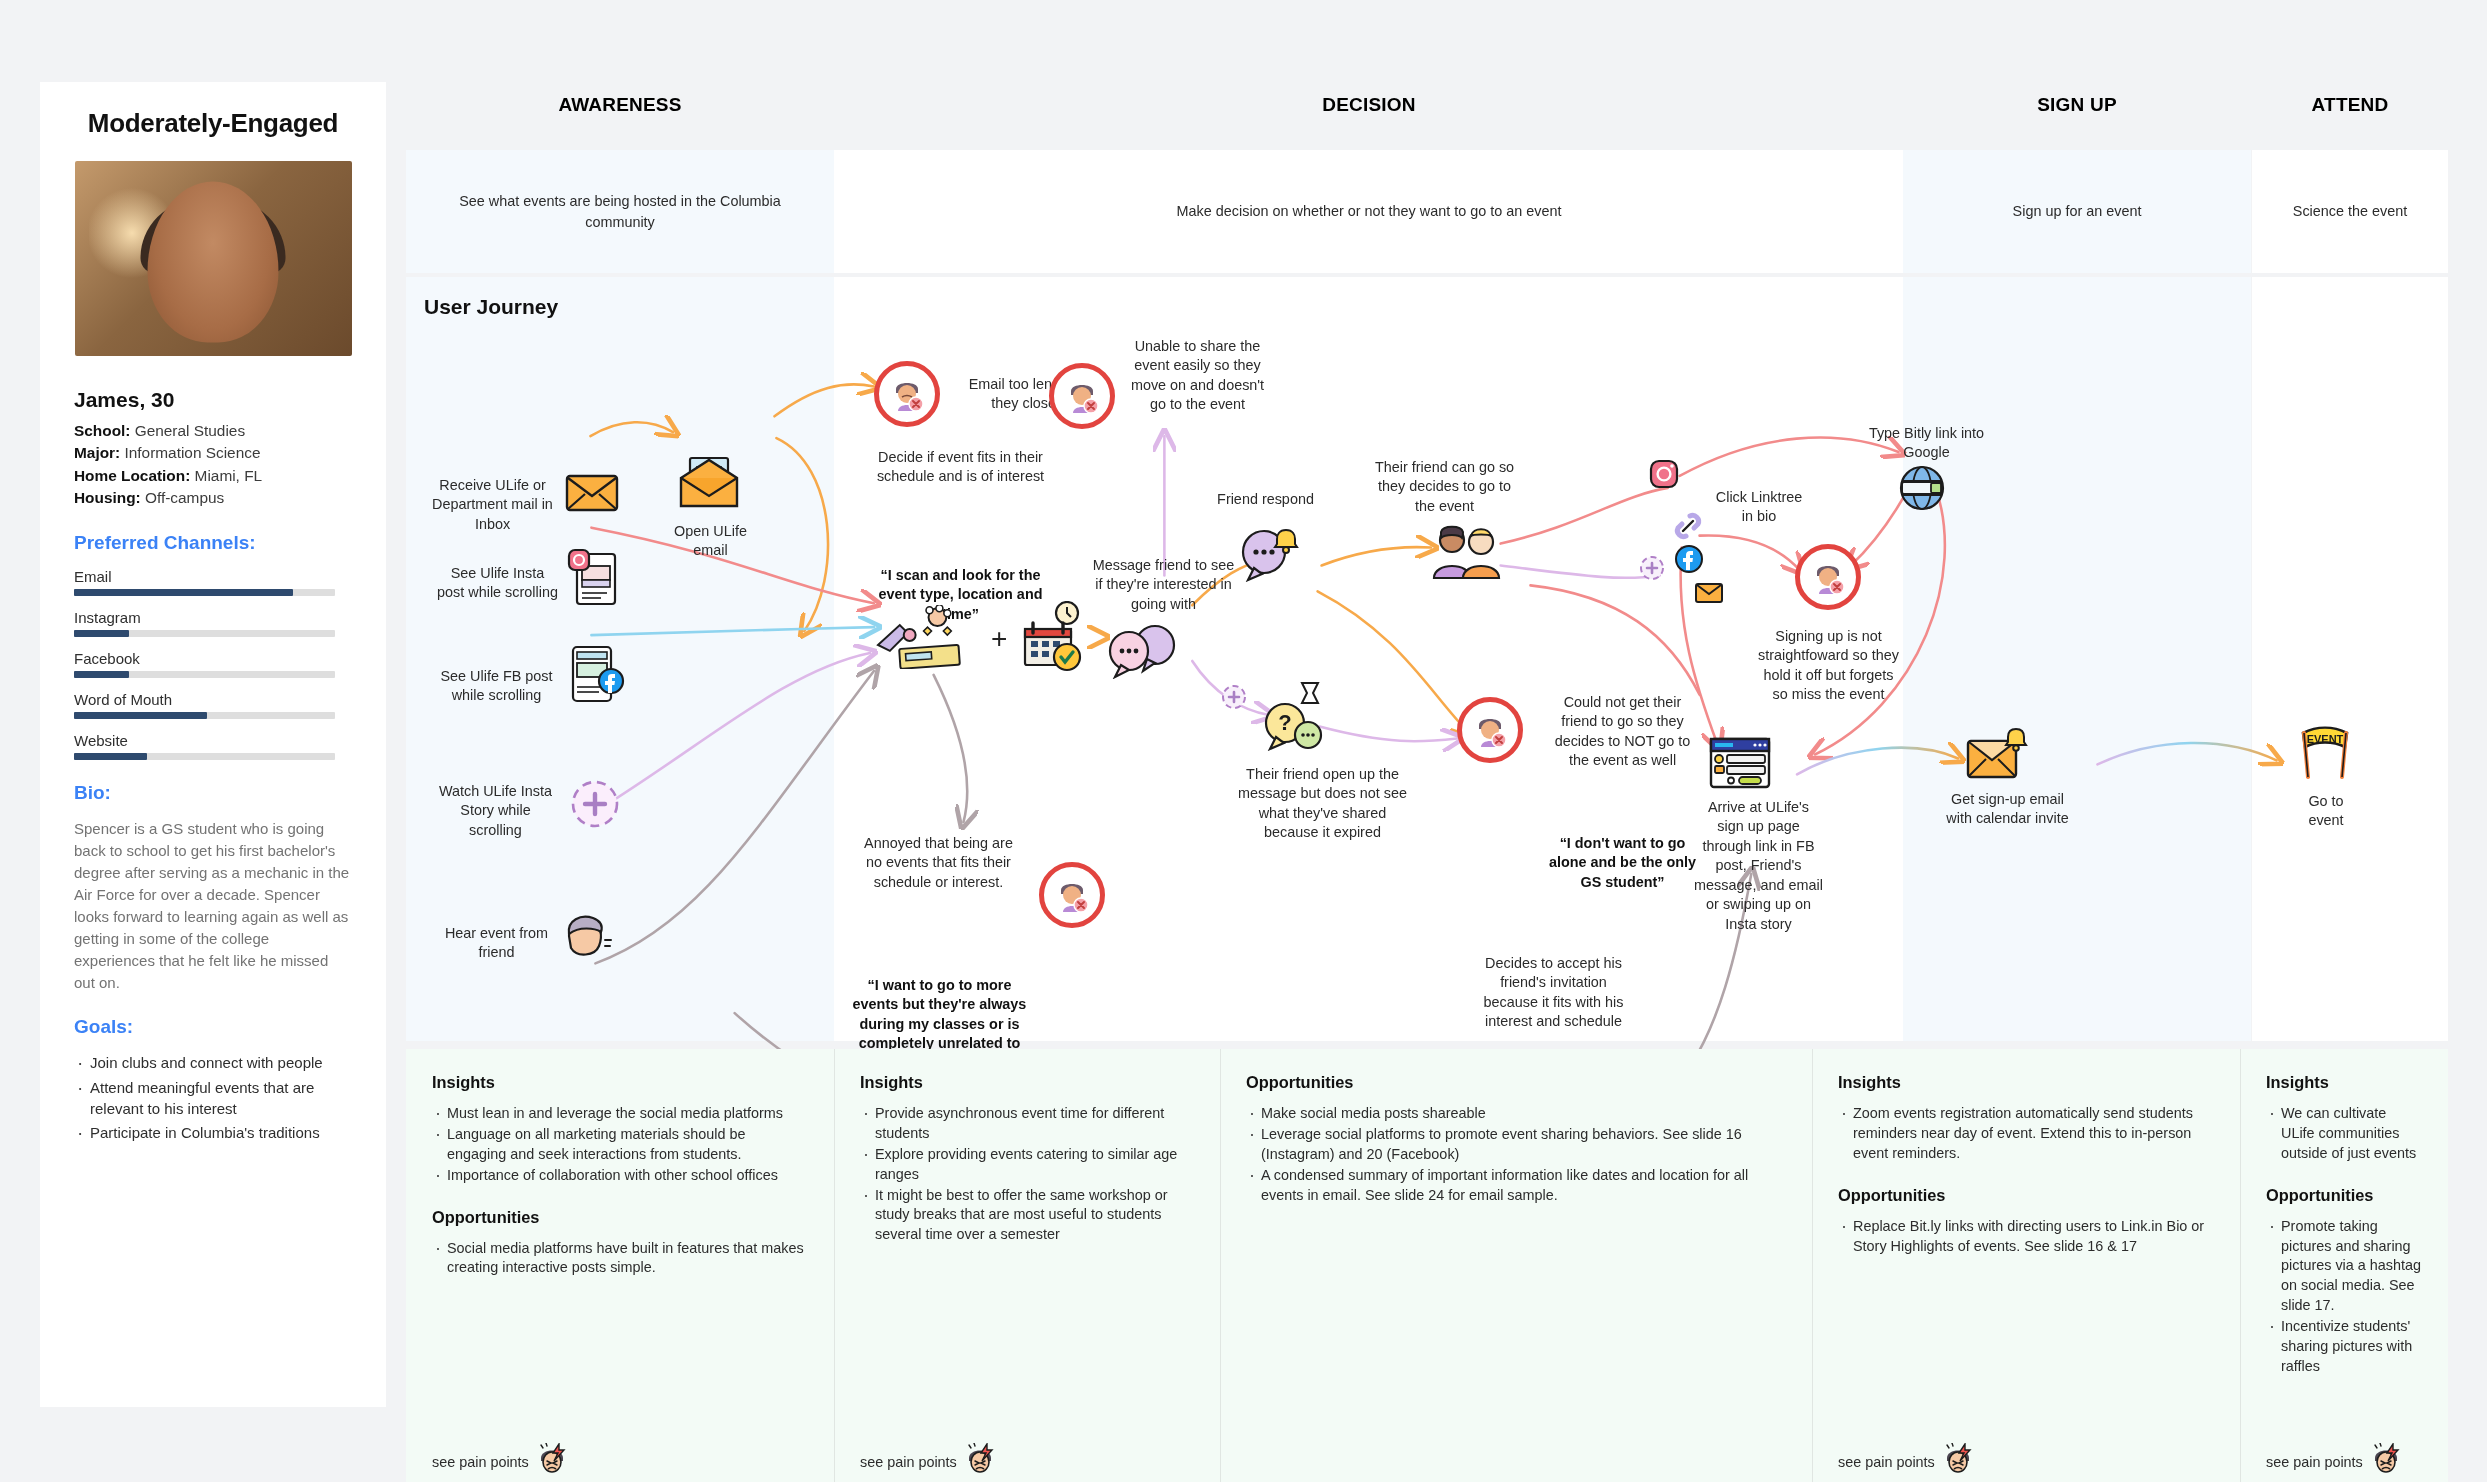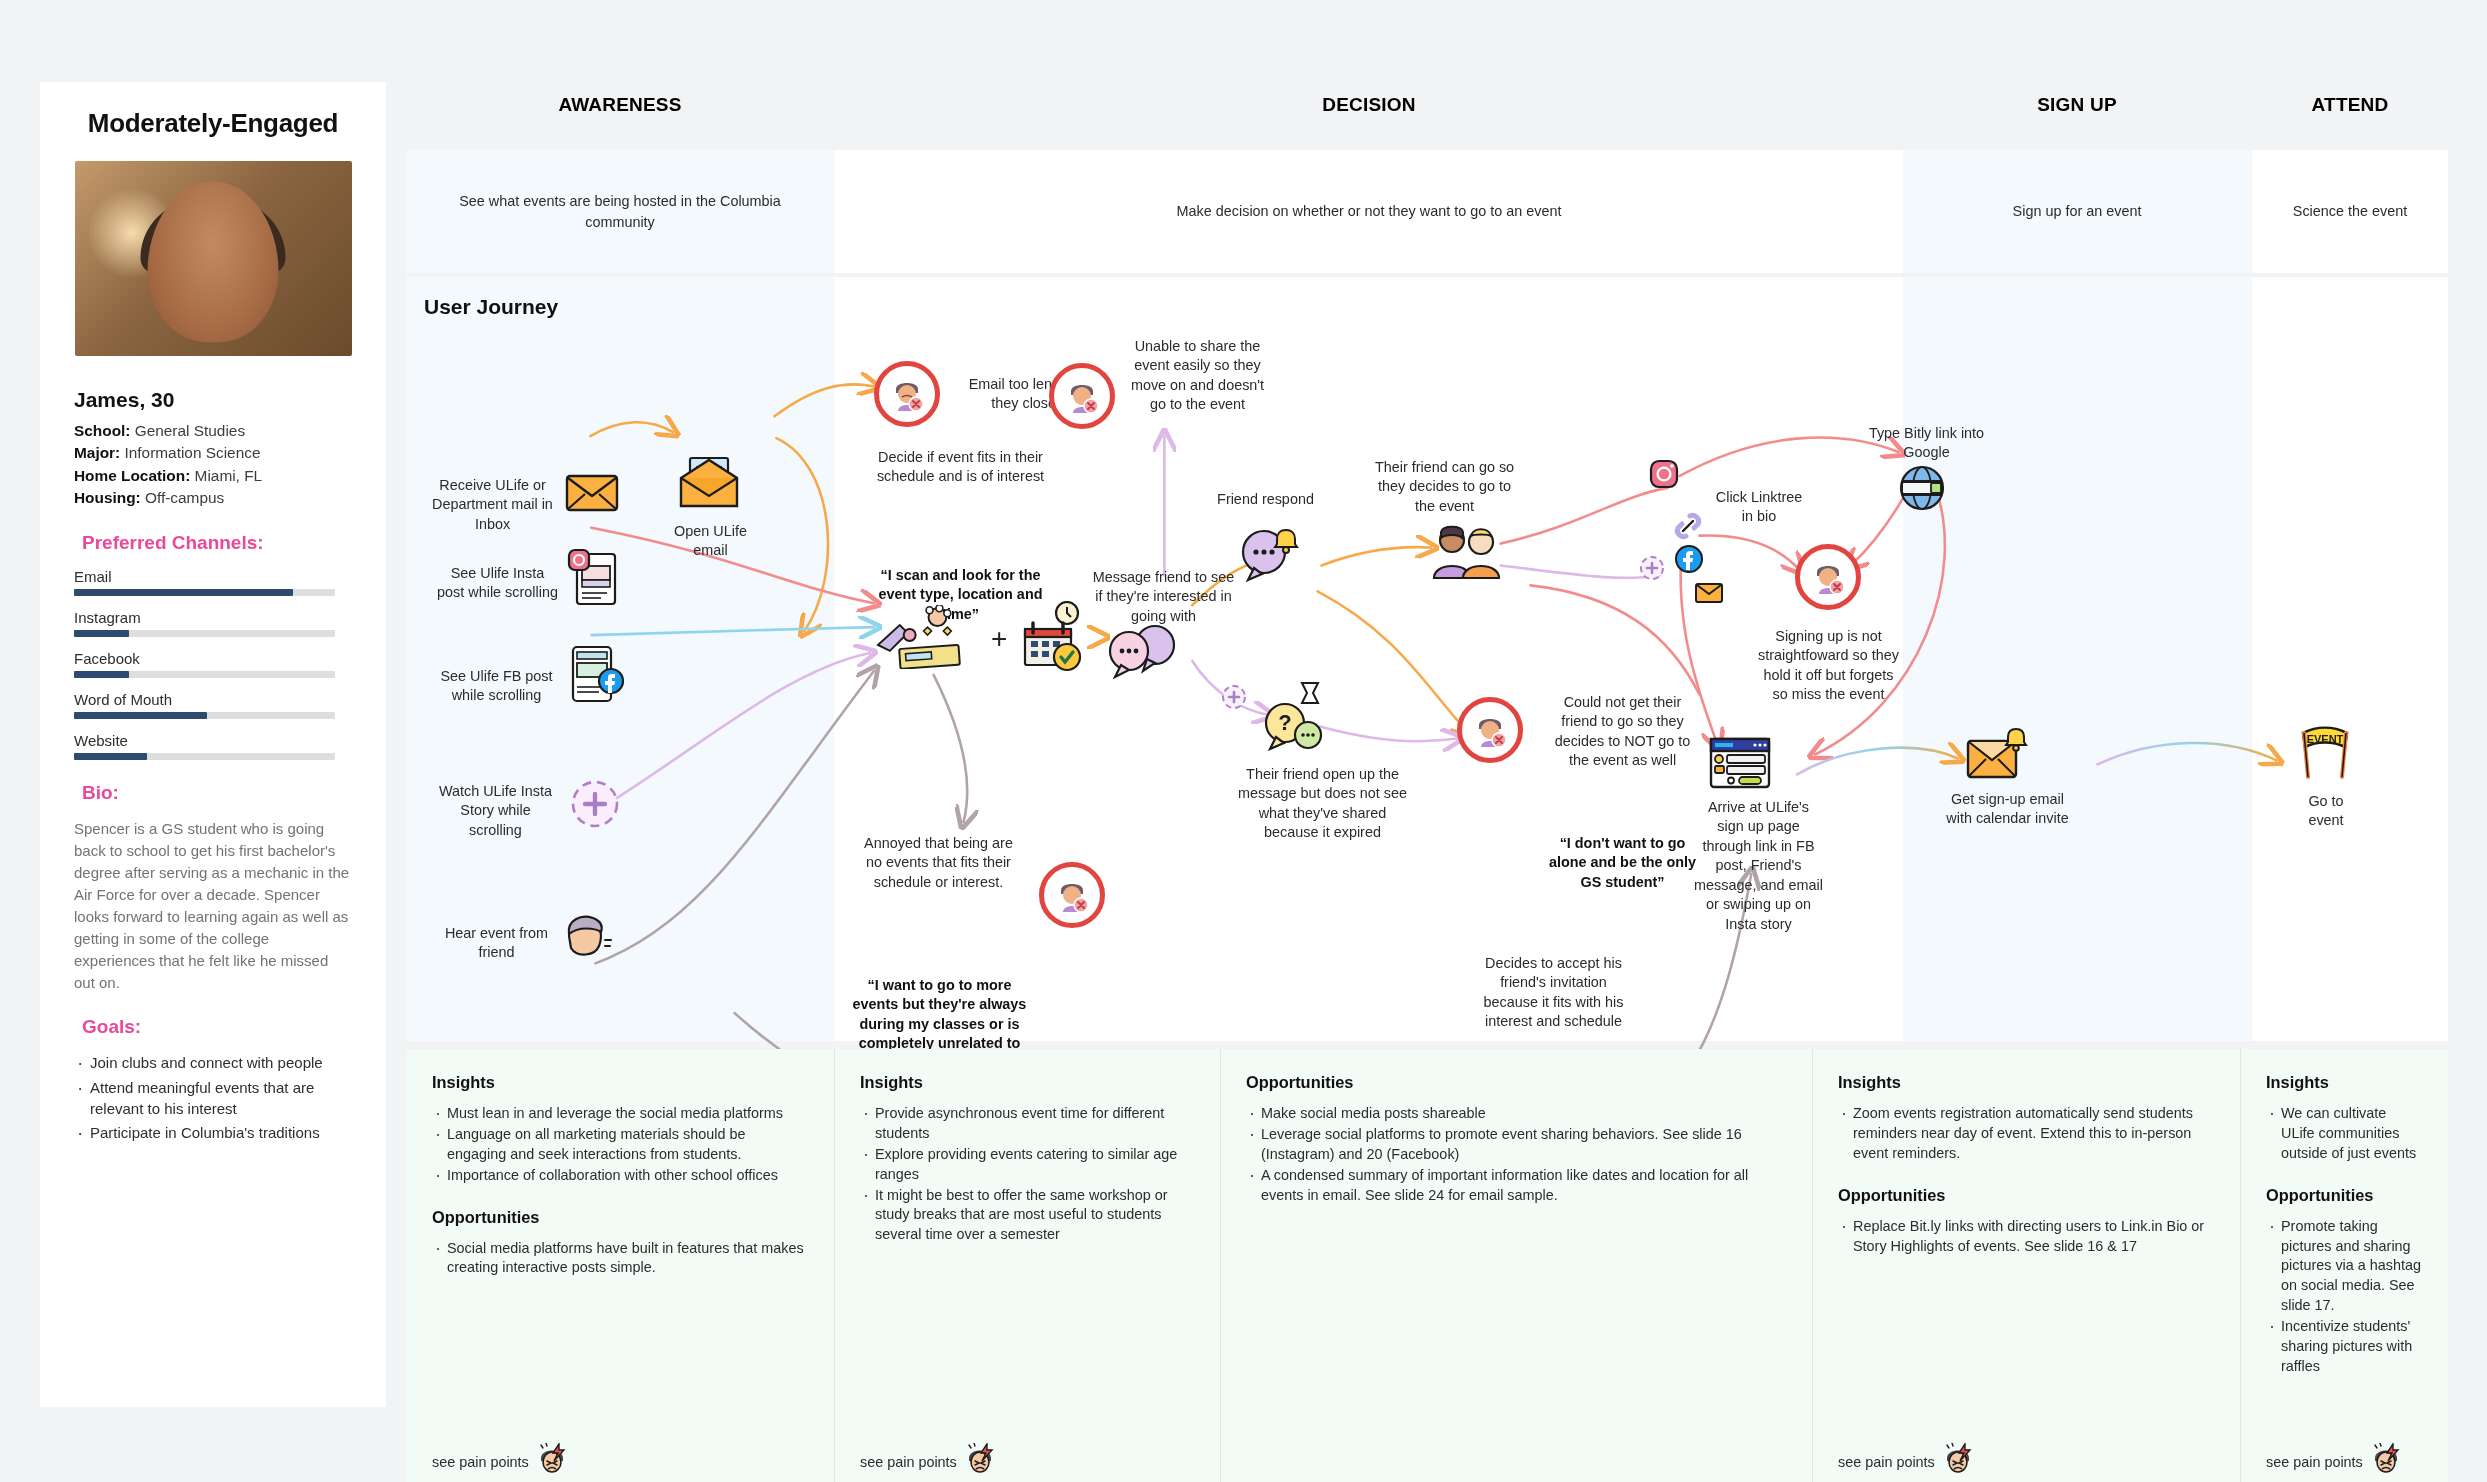--- a/index.html
+++ b/index.html
@@ -38,21 +38,21 @@
     transform:translate(-50%,0);
     background:#3a2a20; border-radius:72px 72px 20px 20px;
   }
   .persona-photo .glow {
     position:absolute; left:14px; top:24px; width:86px; height:96px;
     background: radial-gradient(circle,#f6dcae 0%,rgba(246,220,174,0) 70%);
   }
   .persona-name { font-size: 21px; font-weight: bold; color:#111; margin-bottom: 8px; }
   .meta-line { font-size: 15.4px; color:#3c3c3c; line-height: 1.46; }
   .meta-line b { color:#111; }
-  .section-head { font-size: 19px; font-weight: bold; color:#ec4899; margin: 22px 0 14px 8px; }
+  .section-head { font-size: 19px; font-weight: bold; color:#3b82f6; margin: 22px 0 14px 0; }
   .ch-row { margin-bottom: 13px; }
   .ch-label { font-size: 15px; color:#2e2e2e; margin-bottom: 4px; }
   .ch-track { height: 7px; background:#dedede; border-radius:1px; width: 261px; }
   .ch-fill { height: 7px; background:#2e4a6e; border-radius:1px; }
   .bio-text { font-size: 15px; color:#737373; line-height: 1.47; }
   .goals-list { list-style: none; margin-top: 7px; }
   .goals-list li {
     font-size: 15px; color:#2e2e2e; line-height:1.42;
     padding-left: 16px; position: relative; margin-bottom: 3px;
   }
@@ -439,21 +439,21 @@
               <rect x="23" y="40" width="7" height="6"></rect>
               <rect x="34" y="40" width="7" height="6"></rect>
             <rect x="12" y="50" width="7" height="6"></rect>
               <rect x="23" y="50" width="7" height="6"></rect>
           </g>
           <circle cx="48" cy="56" r="13" fill="#ffc73b" stroke="#1c1c1c" stroke-width="2.2"></circle>
           <path d="M42,56 l4,5 8,-10" fill="none" stroke="#1c7a4a" stroke-width="3.4" stroke-linecap="round"></path>
         </svg>
       </div>
 
-      <div class="label" style="left:683px; top:279px; width:149px;margin-top:12px;">Message friend to see if they're interested in going with</div>
+      <div class="label" style="left:683px; top:279px; width:149px;">Message friend to see if they're interested in going with</div>
       <div class="icn" style="position:absolute;left:697px;top:346px;">
         <svg width="80" height="56" viewBox="0 0 80 56">
           <circle cx="52" cy="22" r="19" fill="#d9c3ec" stroke="#1c1c1c" stroke-width="2.2"></circle>
           <path d="M44,36 l-4,12 12,-8 Z" fill="#d9c3ec" stroke="#1c1c1c" stroke-width="2.2"></path>
           <circle cx="26" cy="28" r="19" fill="#f8d2e2" stroke="#1c1c1c" stroke-width="2.2"></circle>
           <path d="M18,42 l-6,12 14,-7 Z" fill="#f8d2e2" stroke="#1c1c1c" stroke-width="2.2"></path>
           <g fill="#1c1c1c">
               <circle cx="19" cy="28" r="2.4"></circle>
               <circle cx="26" cy="28" r="2.4"></circle>
               <circle cx="33" cy="28" r="2.4"></circle>

